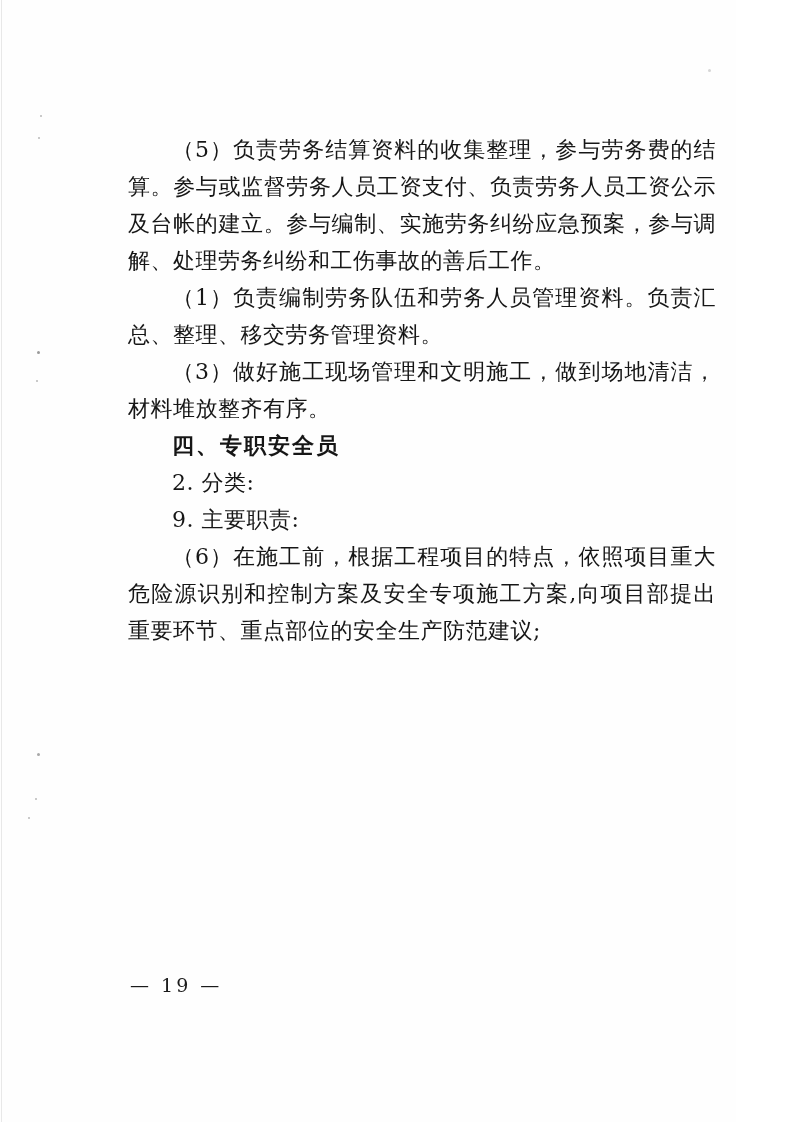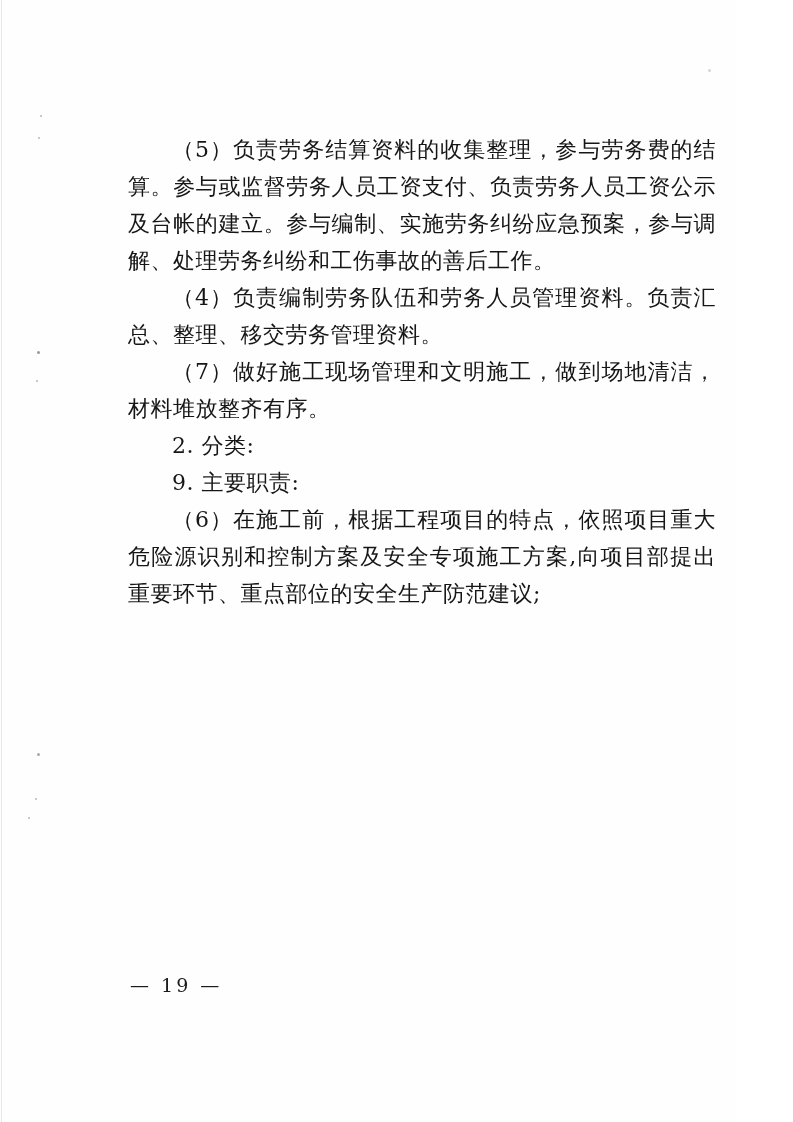--- a/index.html
+++ b/index.html
@@ -59,22 +59,23 @@
   }
 </style>
 </head>
 <body>
 
 <div class="page">
   <div class="scan-edge"></div>
 
   <div class="content">
     <p class="para">（5）负责劳务结算资料的收集整理，参与劳务费的结算。参与或监督劳务人员工资支付、负责劳务人员工资公示及台帐的建立。参与编制、实施劳务纠纷应急预案，参与调解、处理劳务纠纷和工伤事故的善后工作。</p>
-    <p class="para">（4）负责编制劳务队伍和劳务人员管理资料。负责汇总、整理、移交劳务管理资料。</p>
-    <p class="para">（7）做好施工现场管理和文明施工，做到场地清洁，材料堆放整齐有序。</p>
+    <p class="para">（1）负责编制劳务队伍和劳务人员管理资料。负责汇总、整理、移交劳务管理资料。</p>
+    <p class="para">（3）做好施工现场管理和文明施工，做到场地清洁，材料堆放整齐有序。</p>
+    <p class="para heading">四、专职安全员</p>
     <p class="para">2.  分类:</p>
     <p class="para">9.  主要职责:</p>
     <p class="para">（6）在施工前，根据工程项目的特点，依照项目重大危险源识别和控制方案及安全专项施工方案,向项目部提出重要环节、重点部位的安全生产防范建议;</p>
   </div>
 
   <div class="page-number">— 19 —</div>
 
   <div class="speck" style="left:708px; top:69px; width:3px; height:3px; background:#d6d6d6;"></div>
   <div class="speck" style="left:40px; top:115px; width:2px; height:2px;"></div>
   <div class="speck" style="left:38px; top:137px; width:2px; height:2px;"></div>

